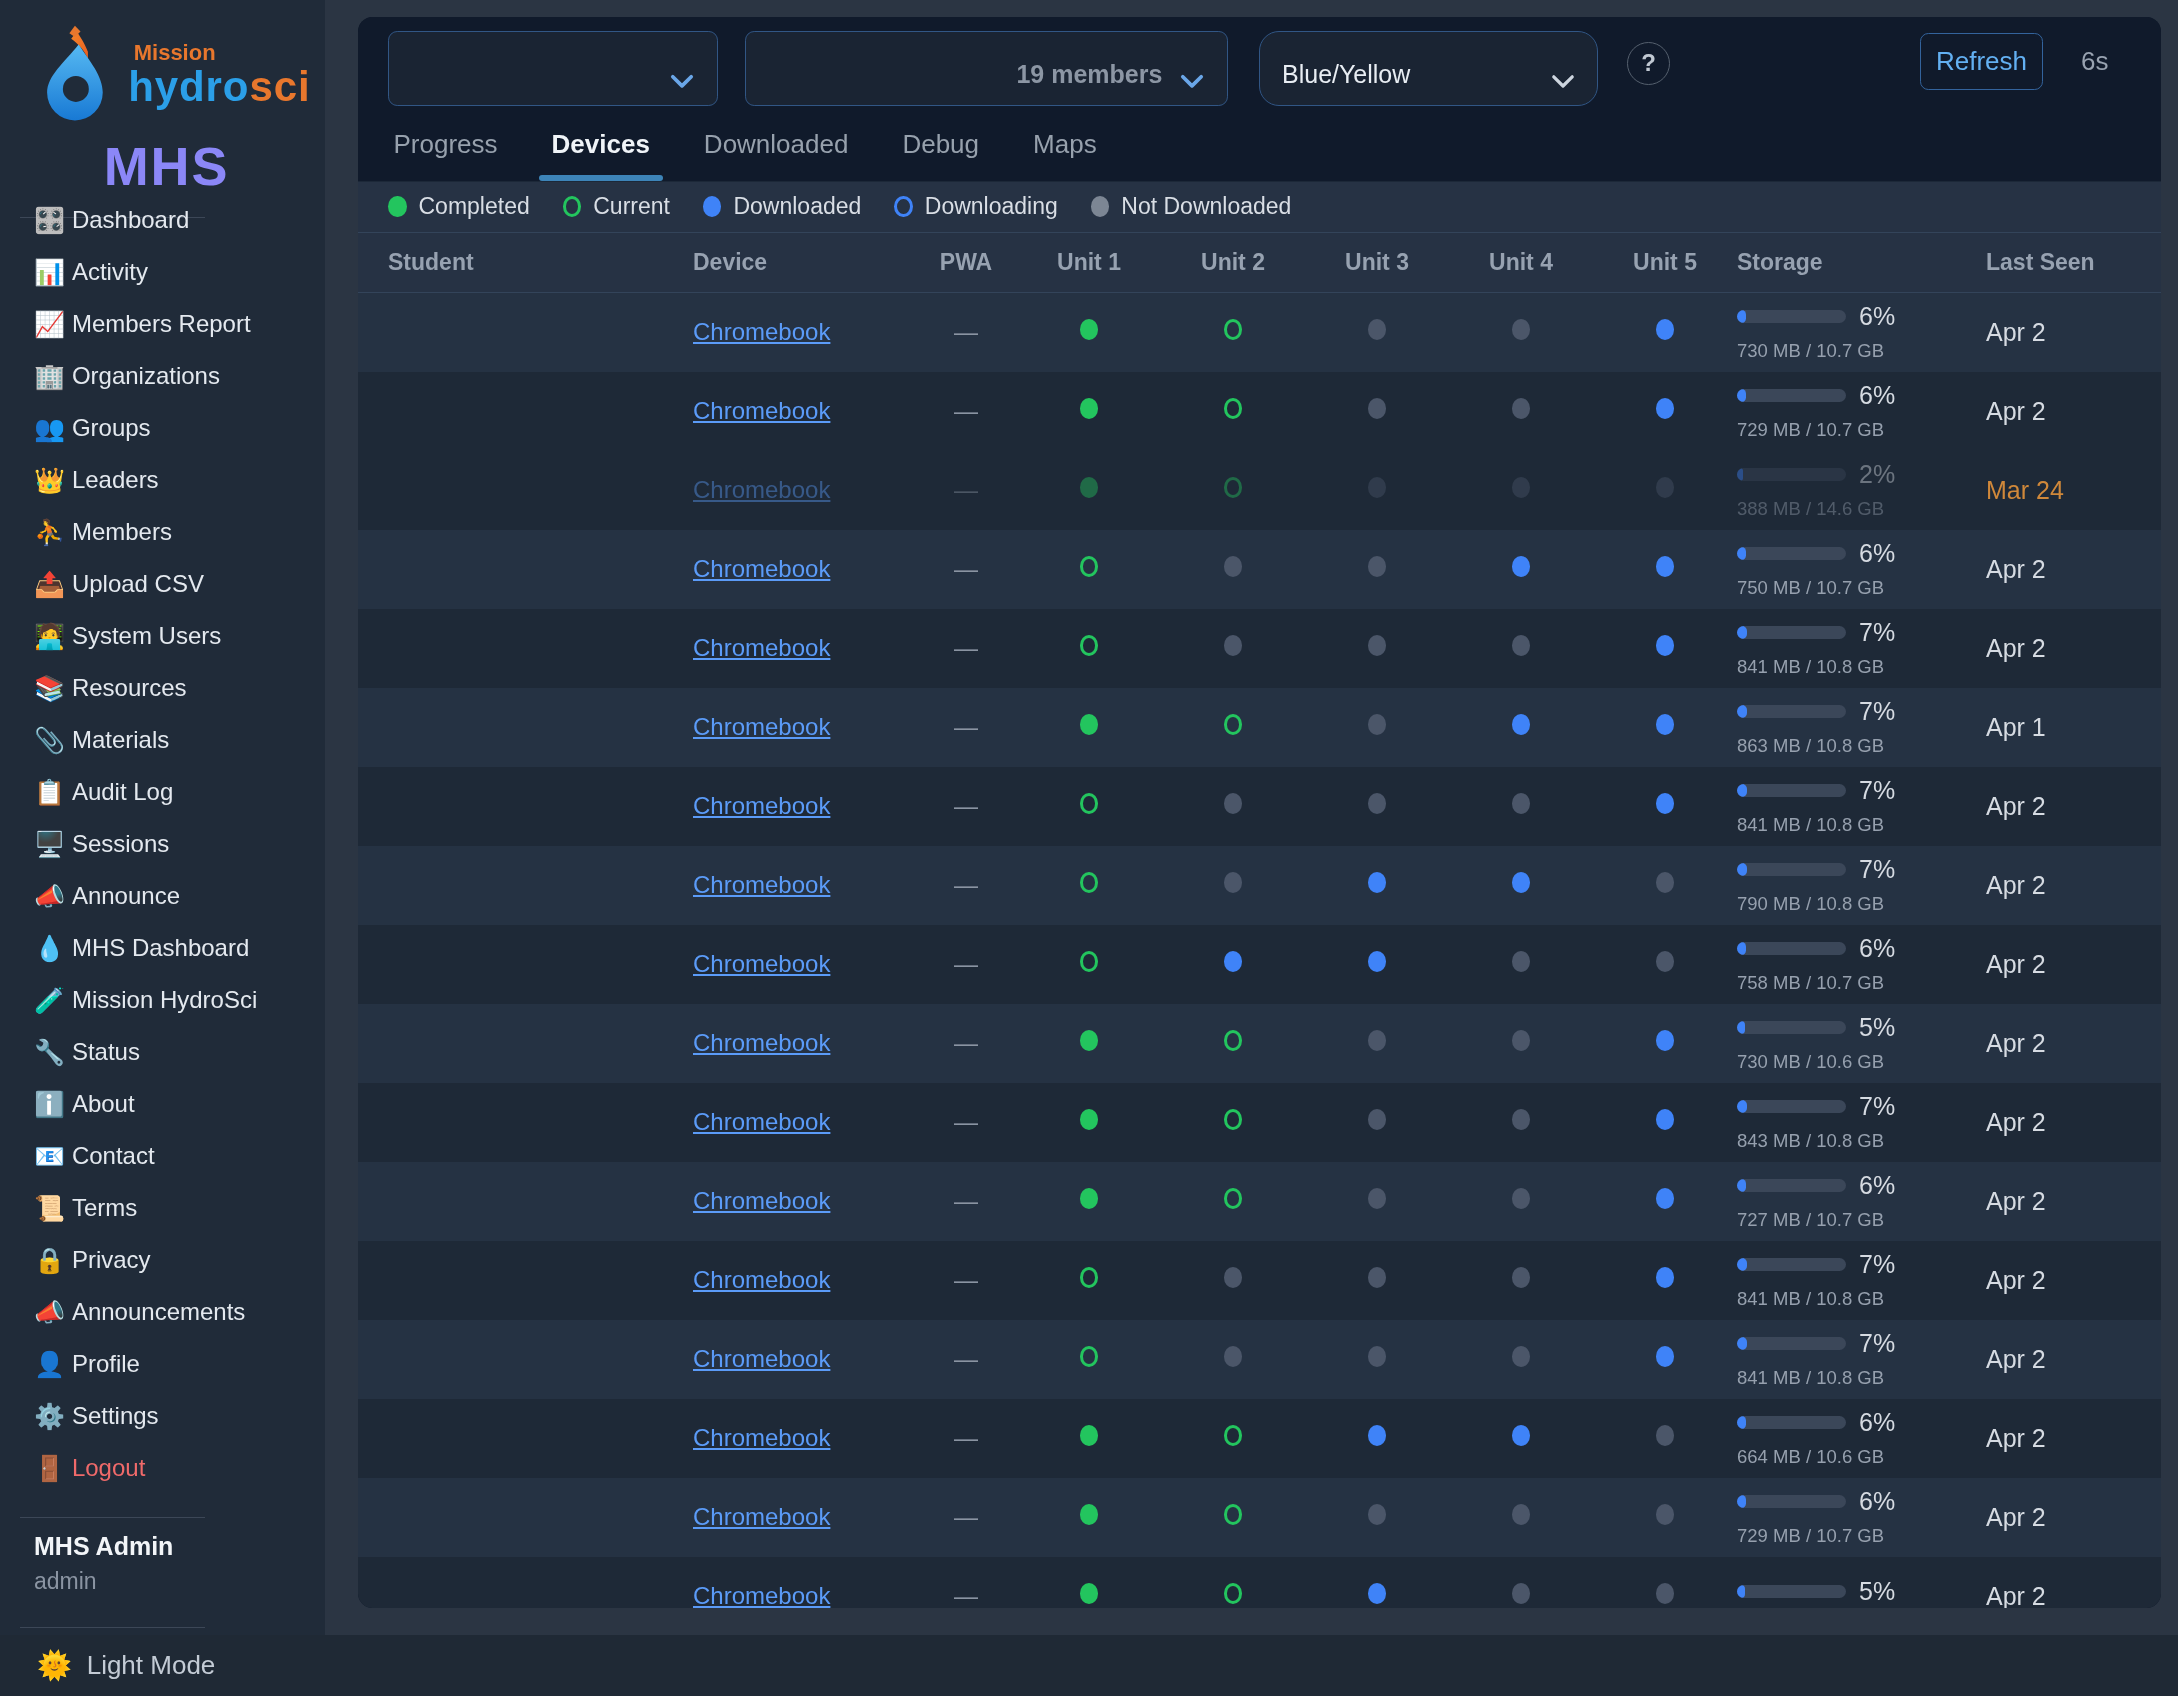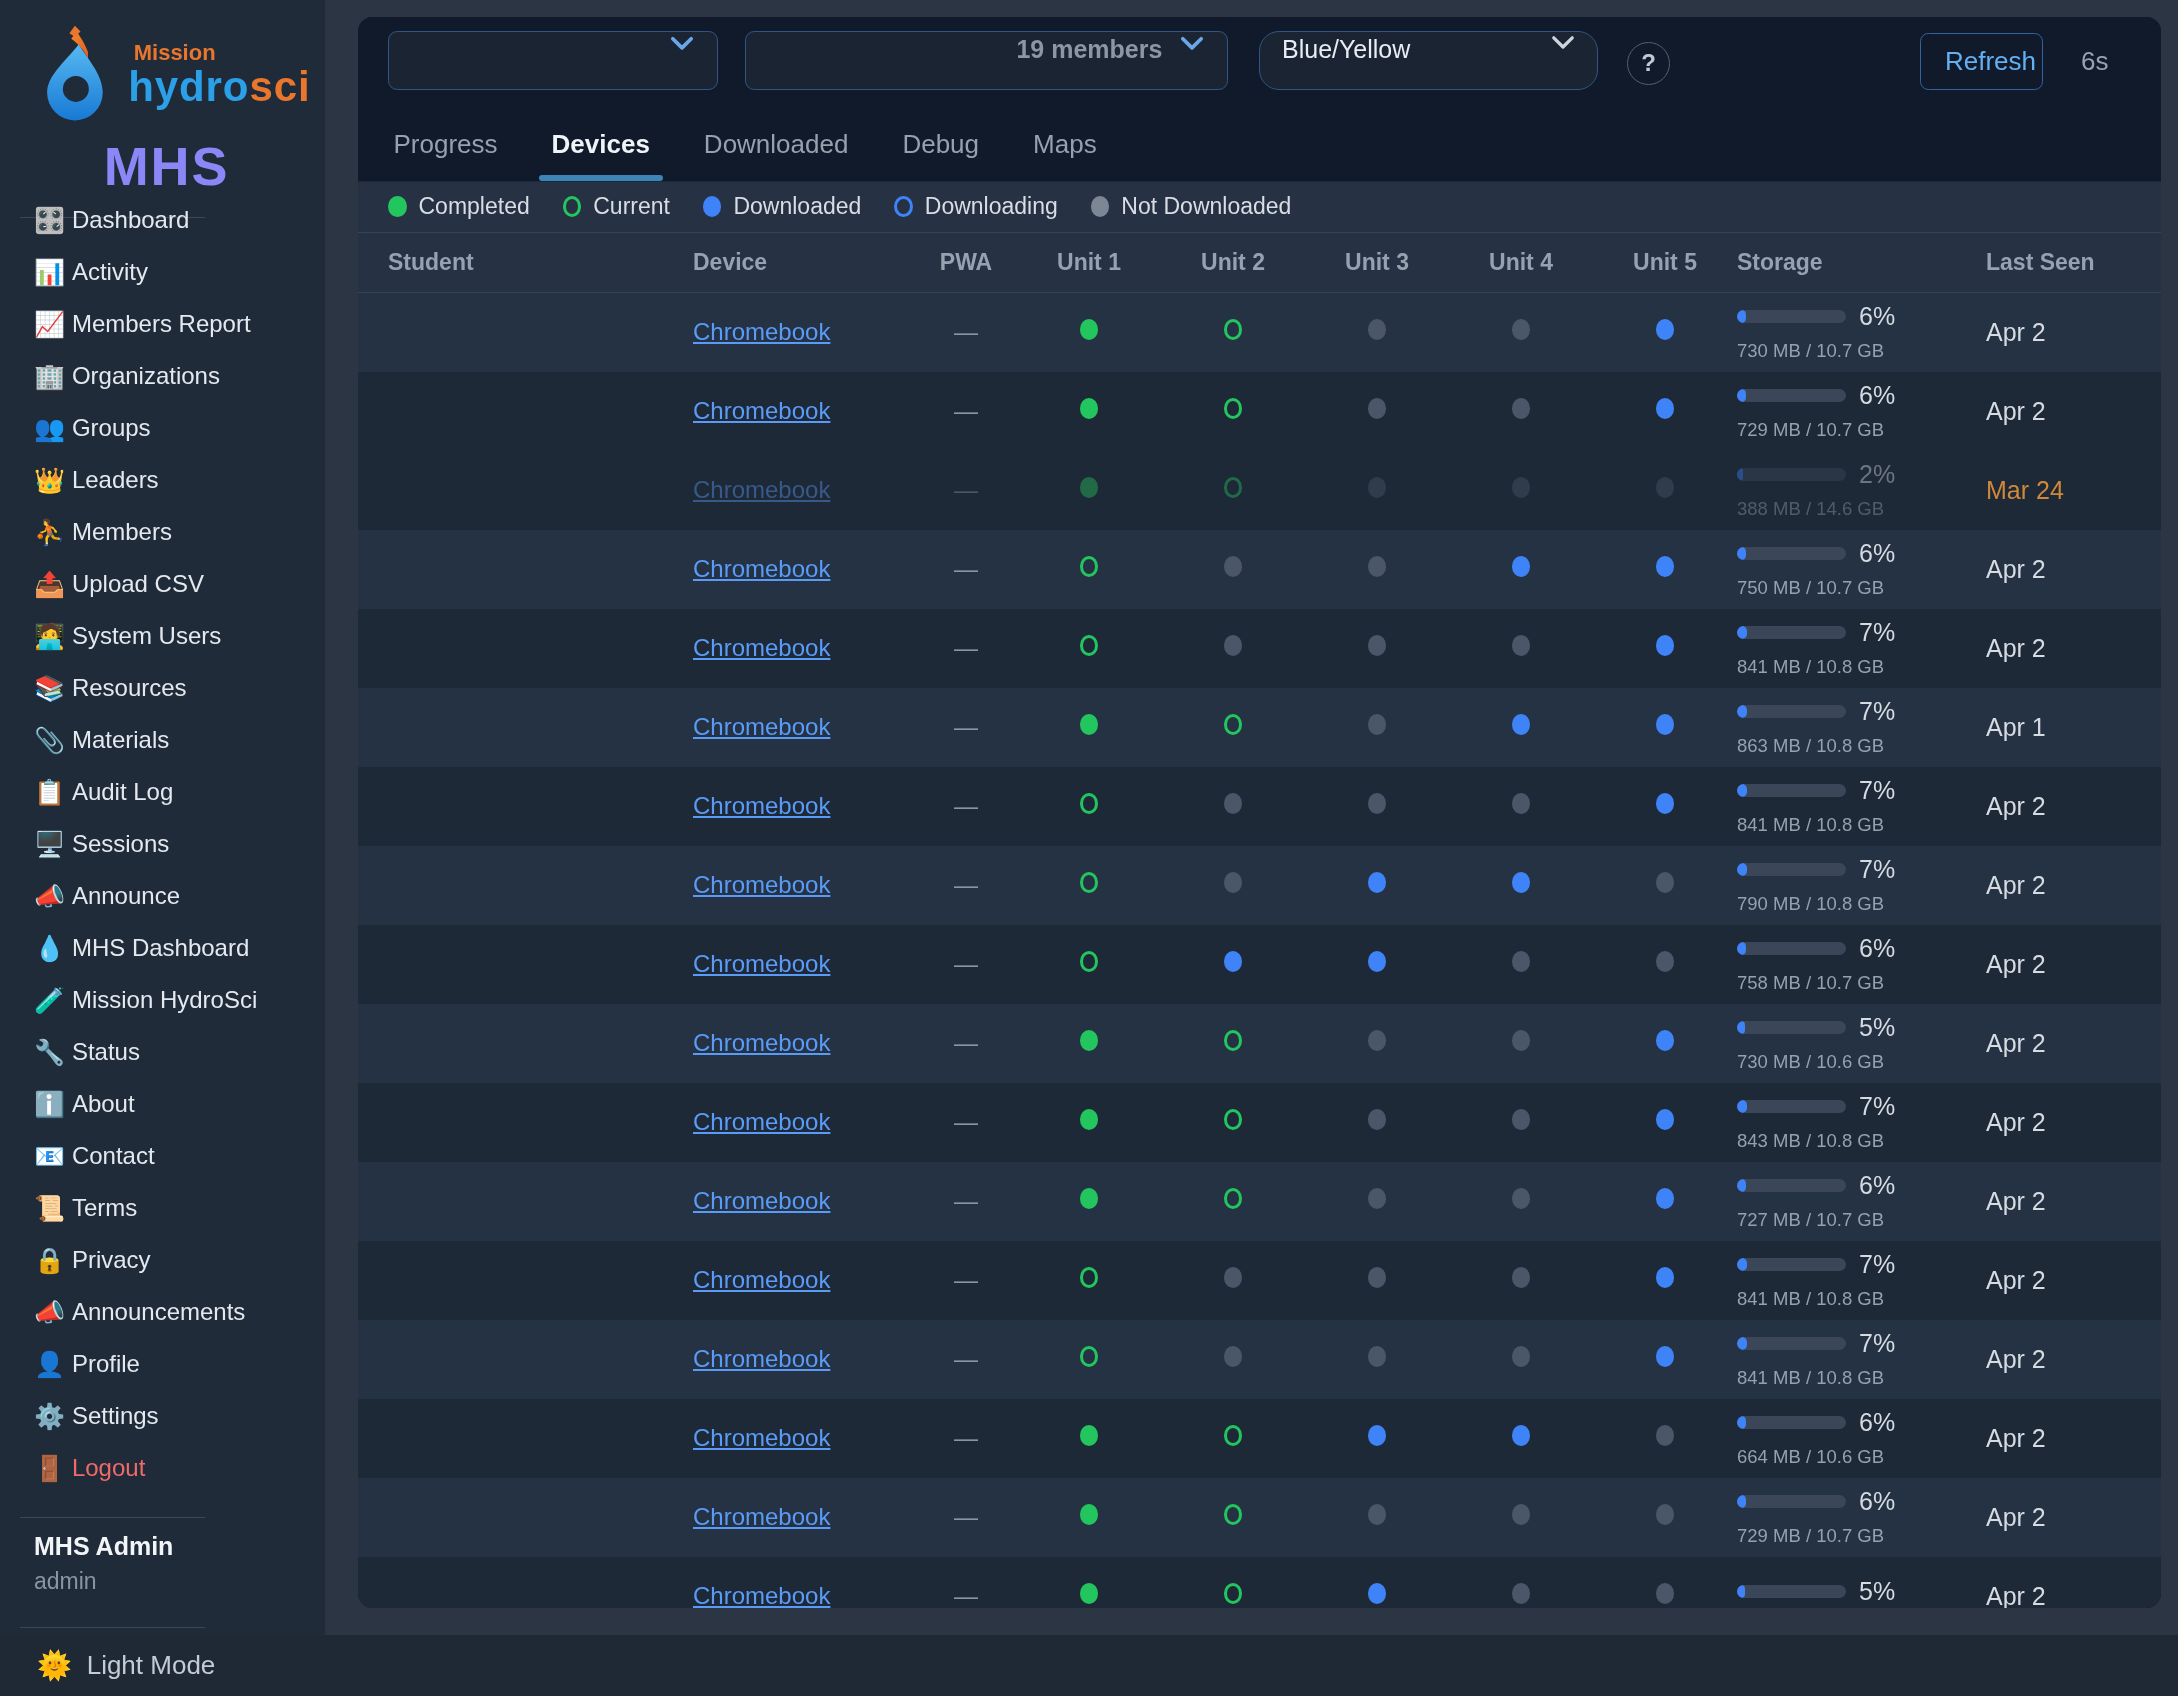--- a/index.html
+++ b/index.html
@@ -29,30 +29,30 @@
   .user-role{color:#8a94a2;font-size:23px;margin-top:7.4px;}
   .divider-low{position:absolute;top:1510px;left:20px;width:185px;border:none;border-top:0.9px solid #3c4757;}
   .divider-bottom{position:absolute;top:1620px;left:20px;width:185px;border:none;border-top:0.9px solid #3c4757;}
   
   .footer-bar{position:absolute;left:0;top:1635px;width:2178px;height:61px;background:#1f2935;display:flex;align-items:center;padding-left:37px;box-sizing:border-box;}
   .footer-sun{font-size:28px;margin-right:14.8px;}
   .footer-label{color:#c3cbd5;font-size:26px;}
   
   .card{position:absolute;left:358px;top:16.6px;width:1803px;height:1591px;background:#101a2b;border-radius:14.8px;overflow:hidden;}
   .card-header{position:relative;height:91px;background:#101a2b;}
-  .select{position:absolute;top:14.8px;height:59px;box-sizing:border-box;background:#1a2433;border:1.4px solid #315685;border-radius:9.2px;display:flex;align-items:flex-start;padding:3px 22px;cursor:pointer;}
+  .select{position:absolute;top:14.8px;height:75px;box-sizing:border-box;background:#1a2433;border:1.4px solid #315685;border-radius:9.2px;display:flex;align-items:flex-end;padding:16px 22px;cursor:pointer;}
   .sel-1{left:29.5px;width:330px;justify-content:flex-end;}
   .sel-2{left:387px;width:483px;justify-content:flex-end;}
   .sel-3{left:901px;width:339px;justify-content:space-between;border-radius:20px;}
   .sel-value{font-size:25px;}
   .sel-muted{color:#8c96a4;font-weight:700;}
   .sel-white{color:#e8edf3;}
   .chev{margin-left:16.6px;flex:none;display:flex;}
   .help-circle{position:absolute;left:1269px;top:25px;width:41px;height:41px;border:1.8px solid #55606e;border-radius:50%;color:#c0c8d2;font-size:24px;font-weight:700;display:flex;align-items:center;justify-content:center;cursor:pointer;}
-  .refresh-btn{position:absolute;left:1562px;top:16.6px;width:123px;height:57px;box-sizing:border-box;background:transparent;border:1.4px solid #33639c;border-radius:8.3px;color:#63b0f2;font-size:26px;font-family:inherit;cursor:pointer;text-align:right;}
+  .refresh-btn{position:absolute;left:1562px;top:16.6px;width:123px;height:57px;box-sizing:border-box;background:transparent;border:1.4px solid #33639c;border-radius:8.3px;color:#63b0f2;font-size:26px;font-family:inherit;cursor:pointer;}
   .interval{position:absolute;left:1723px;top:29.5px;color:#98a2b0;font-size:26px;}
   
   .tabbar{height:73px;background:#101a2b;display:flex;align-items:stretch;padding-left:30px;gap:43px;border-bottom:0.9px solid #1c2838;}
   .tab{position:relative;display:flex;align-items:center;color:#97a1ad;font-size:26px;cursor:pointer;padding:0 5.5px;}
   .tab.active{color:#f0f4f8;font-weight:700;}
   .tab.active::after{content:"";position:absolute;left:-7.4px;right:-7.4px;bottom:0;height:5.5px;border-radius:3.7px;background:var(--c-tab_underline,#3d84b8);}
   
   .legend{height:50px;background:#263244;display:flex;align-items:center;padding-left:30px;gap:33px;}
   .legend-item{display:flex;align-items:center;gap:12px;}
   .legend-item span.lg-label{color:#d9dee5;font-size:23px;}

